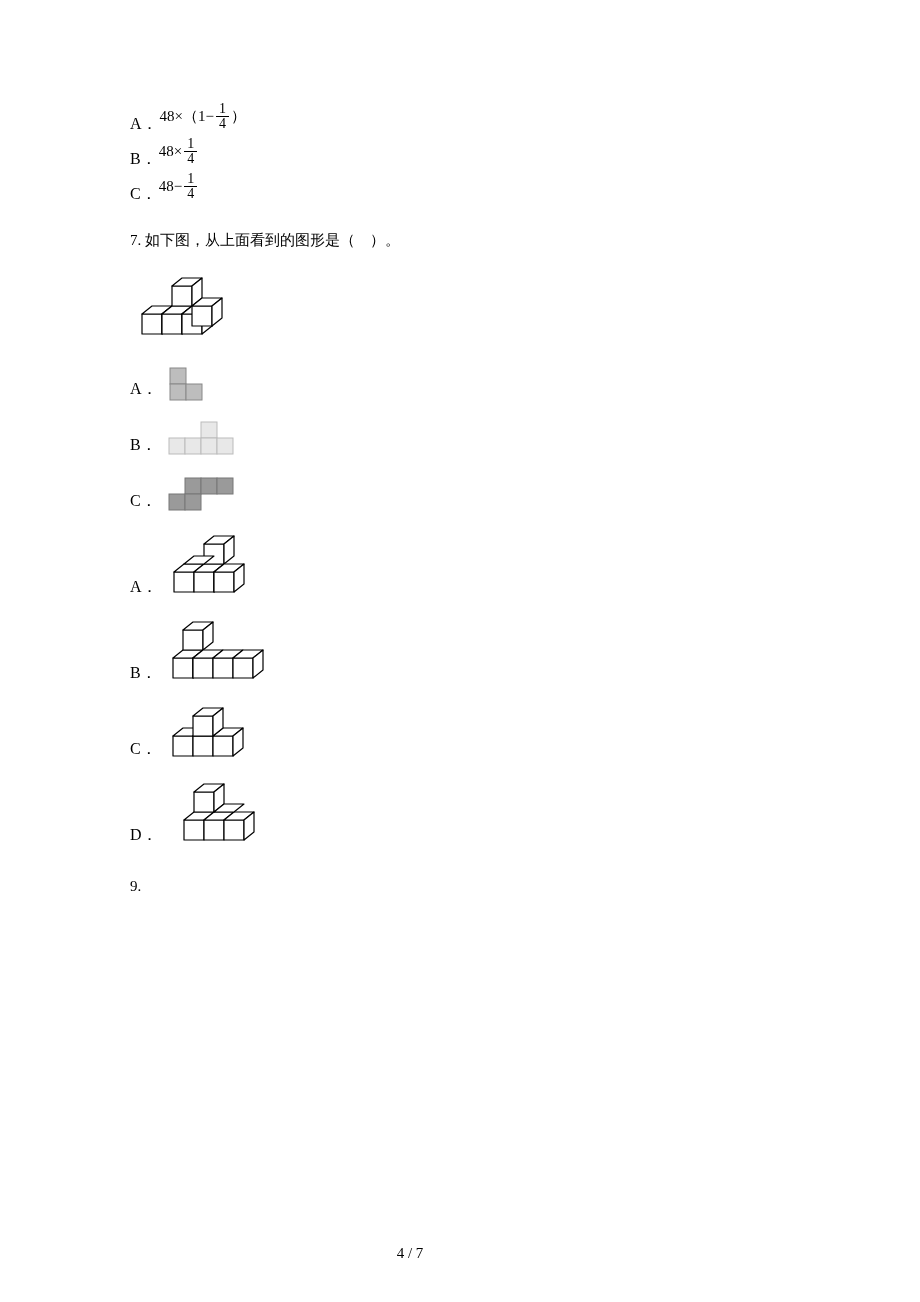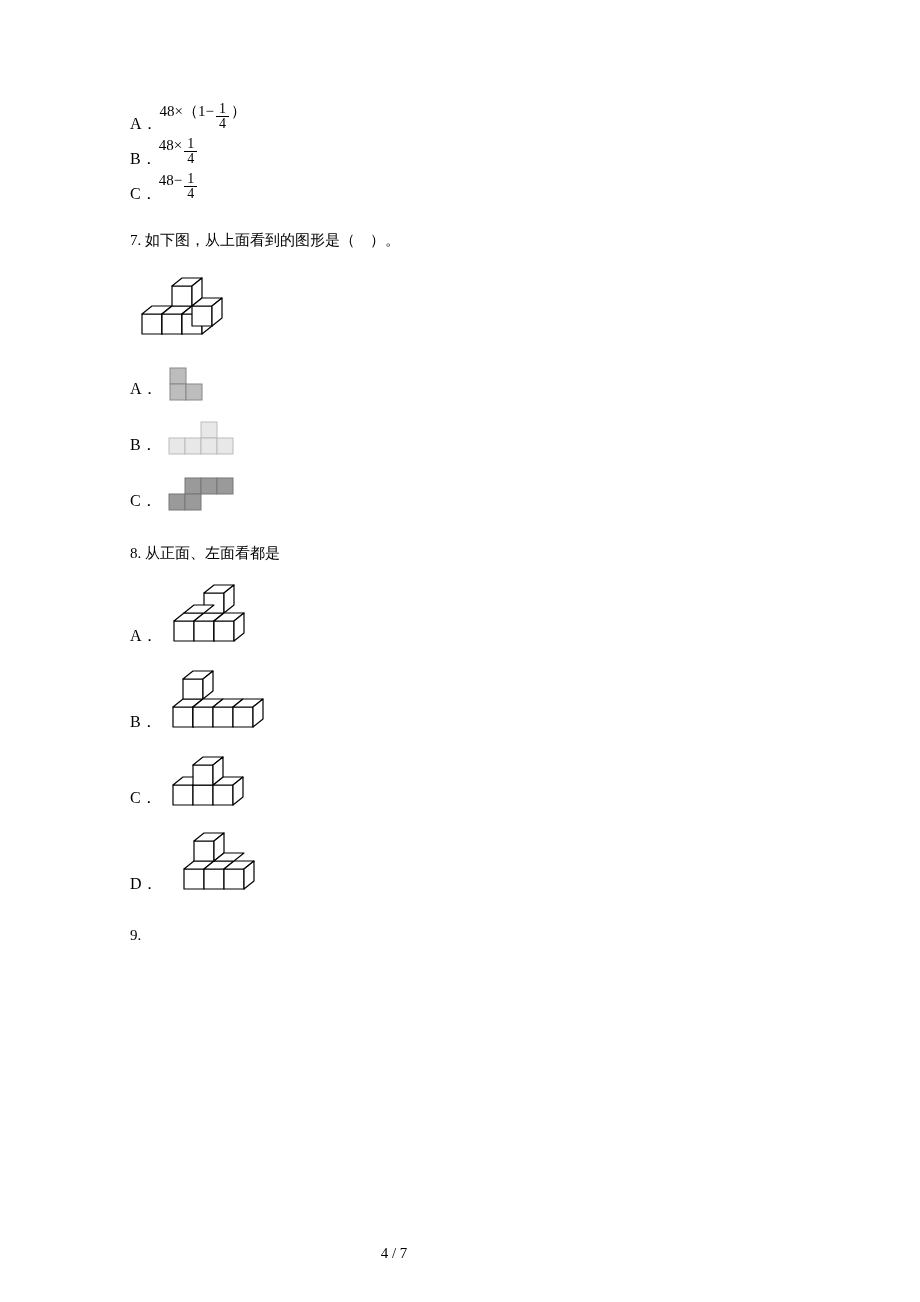--- a/index.html
+++ b/index.html
@@ -25,20 +25,21 @@
   }
   .opt-letter {
     font-family: "Times New Roman", serif;
     font-size: 16px;
     margin-right: 2px;
   }
   .formula {
     font-family: "Times New Roman", serif;
     font-size: 15px;
     display: inline-flex;
+    align-items: center;
     vertical-align: middle;
     margin-bottom: 4px;
   }
   .frac {
     display: inline-flex;
     flex-direction: column;
     align-items: center;
     font-size: 14px;
     line-height: 1;
     margin: 0 2px;
@@ -63,21 +64,21 @@
     margin: 16px 0 8px 0;
   }
   .opt-img-line .opt-letter {
     margin-right: 6px;
     margin-bottom: 2px;
   }
   svg { display: block; }
   .page-num {
     position: absolute;
     bottom: 40px;
-    left: 0;
+    left: 16px;
     width: 788px;
     text-align: center;
     font-family: "Times New Roman", serif;
     font-size: 15px;
   }
 </style>
 </head>
 <body>
 
 <div class="page">
@@ -167,23 +168,20 @@
           <rect x="22" y="4" width="16" height="16"></rect>
           <rect x="38" y="4" width="16" height="16"></rect>
           <rect x="54" y="4" width="16" height="16"></rect>
           <rect x="6" y="20" width="16" height="16"></rect>
           <rect x="22" y="20" width="16" height="16"></rect>
         </g>
       </svg>
     </div>
   </div>
 
-  <div class="question q-spaced">
-    <span>8. </span><span>从正面、左面看都是</span>
-  </div>
 
   <div>
     <div class="opt-img-line">
       <span class="opt-letter">A．</span>
       <svg width="95" height="70" viewBox="0 0 95 70">
         <g stroke="#000" stroke-width="1.2" fill="#fff" stroke-linejoin="round">
           <polygon points="10,42 30,42 30,62 10,62"></polygon>
           <polygon points="10,42 20,34 40,34 30,42"></polygon>
           <polygon points="30,42 50,42 50,62 30,62"></polygon>
           <polygon points="30,42 40,34 60,34 50,42"></polygon>

